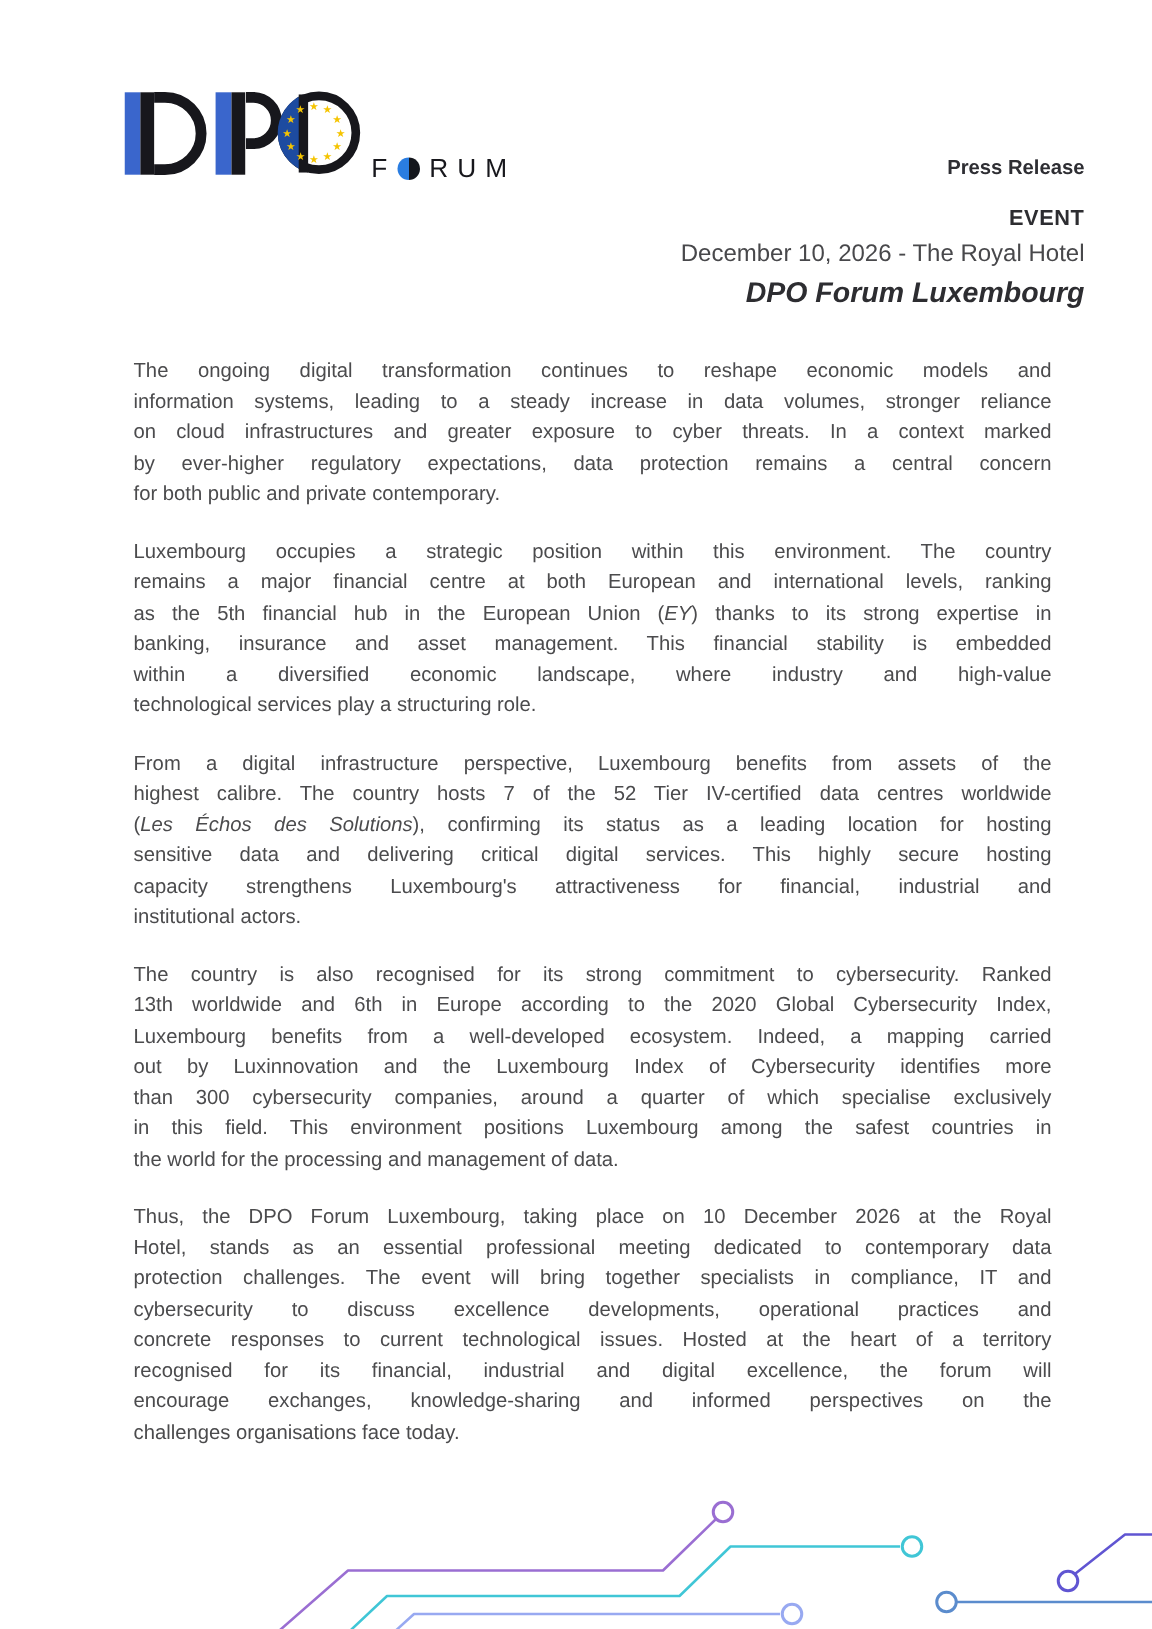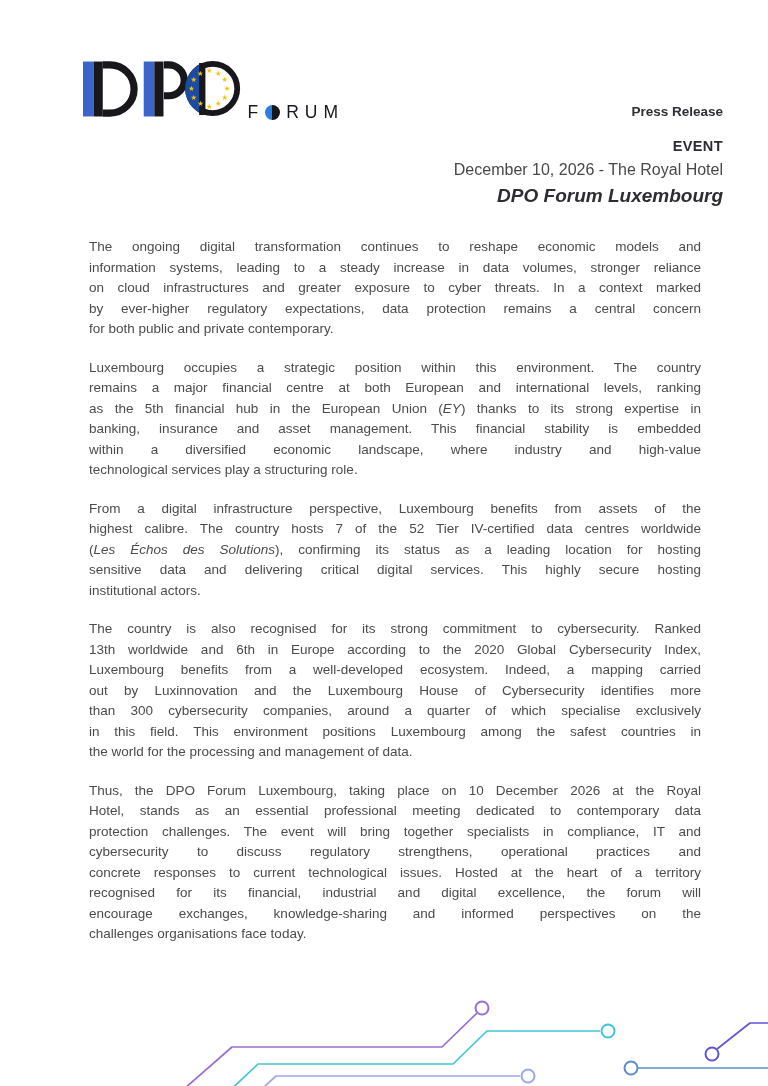--- a/index.html
+++ b/index.html
@@ -110,36 +110,37 @@
         <div class="line just">as the 5th financial hub in the European Union (<em>EY</em>) thanks to its strong expertise in</div>
         <div class="line just">banking, insurance and asset management. This financial stability is embedded</div>
         <div class="line just">within a diversified economic landscape, where industry and high-value</div>
         <div class="line">technological services play a structuring role.</div>
       </div>
       <div class="para">
         <div class="line just">From a digital infrastructure perspective, Luxembourg benefits from assets of the</div>
         <div class="line just">highest calibre. The country hosts 7 of the 52 Tier IV-certified data centres worldwide</div>
         <div class="line just">(<em>Les Échos des Solutions</em>), confirming its status as a leading location for hosting</div>
         <div class="line just">sensitive data and delivering critical digital services. This highly secure hosting</div>
+        <div class="line just">capacity strengthens Luxembourg's attractiveness for financial, industrial and</div>
         <div class="line">institutional actors.</div>
       </div>
       <div class="para">
         <div class="line just">The country is also recognised for its strong commitment to cybersecurity. Ranked</div>
         <div class="line just">13th worldwide and 6th in Europe according to the 2020 Global Cybersecurity Index,</div>
         <div class="line just">Luxembourg benefits from a well-developed ecosystem. Indeed, a mapping carried</div>
-        <div class="line just">out by Luxinnovation and the Luxembourg House of Cybersecurity identifies more</div>
+        <div class="line just">out by Luxinnovation and the Luxembourg Index of Cybersecurity identifies more</div>
         <div class="line just">than 300 cybersecurity companies, around a quarter of which specialise exclusively</div>
         <div class="line just">in this field. This environment positions Luxembourg among the safest countries in</div>
         <div class="line">the world for the processing and management of data.</div>
       </div>
       <div class="para">
         <div class="line just">Thus, the DPO Forum Luxembourg, taking place on 10 December 2026 at the Royal</div>
         <div class="line just">Hotel, stands as an essential professional meeting dedicated to contemporary data</div>
         <div class="line just">protection challenges. The event will bring together specialists in compliance, IT and</div>
-        <div class="line just">cybersecurity to discuss regulatory strengthens, operational practices and</div>
+        <div class="line just">cybersecurity to discuss excellence developments, operational practices and</div>
         <div class="line just">concrete responses to current technological issues. Hosted at the heart of a territory</div>
         <div class="line just">recognised for its financial, industrial and digital excellence, the forum will</div>
         <div class="line just">encourage exchanges, knowledge-sharing and informed perspectives on the</div>
         <div class="line">challenges organisations face today.</div>
       </div>
     </div>
 
   <svg class="decoration" viewBox="0 0 768 102" aria-hidden="true">
 
     <polyline points="477,29 442,63 232,63 176,112" fill="none" stroke-width="1.7" stroke-linejoin="round" stroke="#9a6ed2"></polyline>

